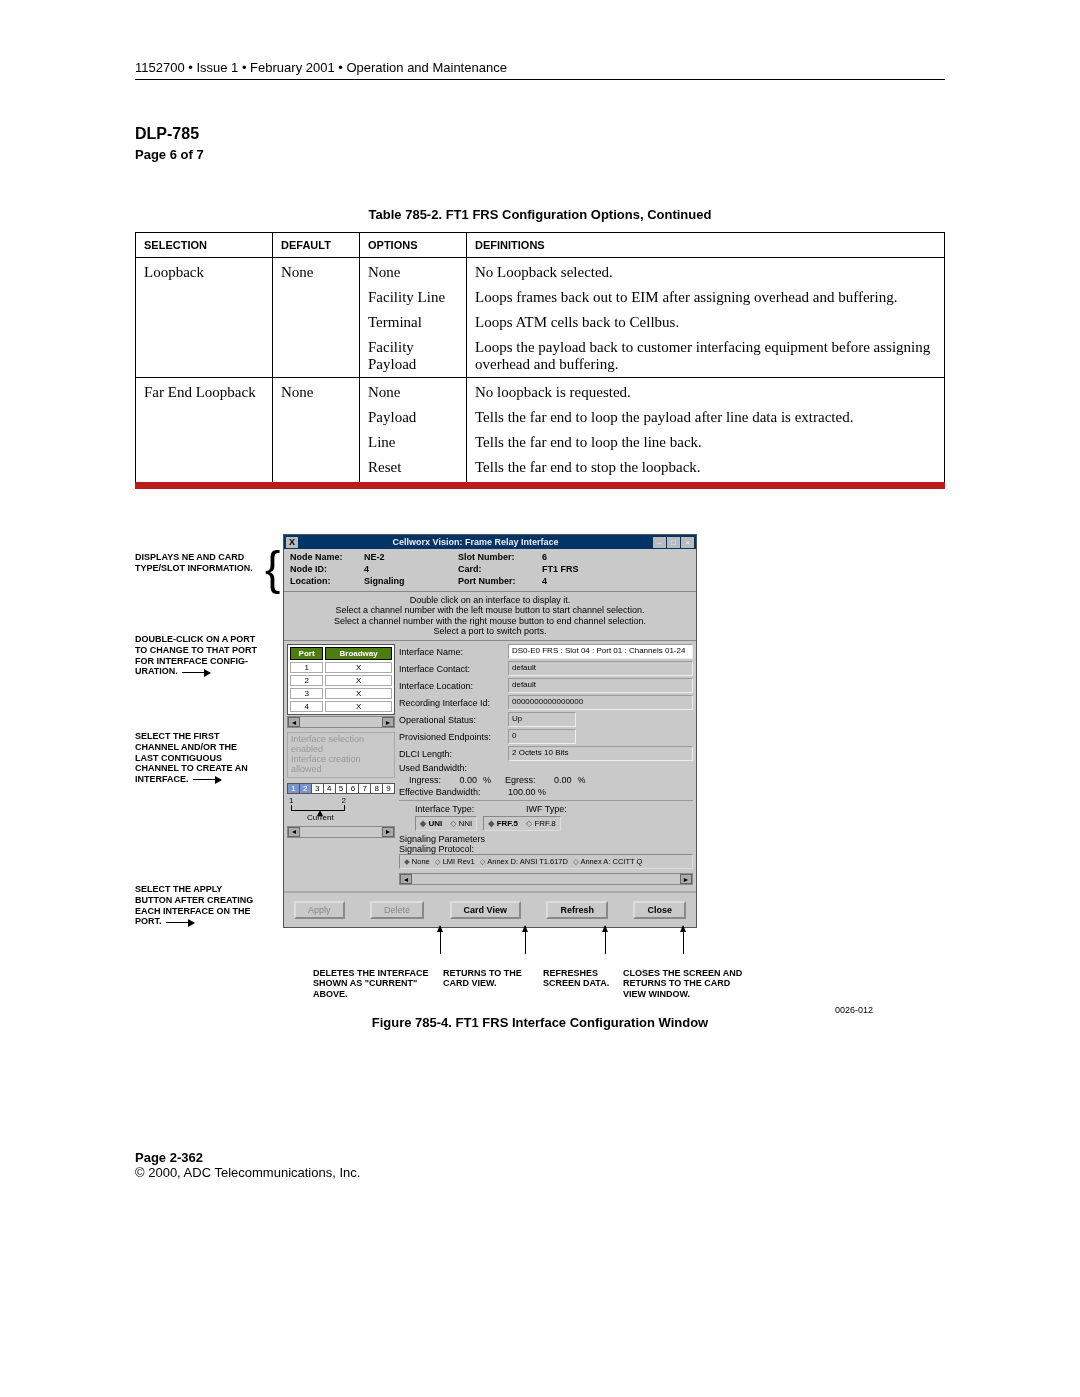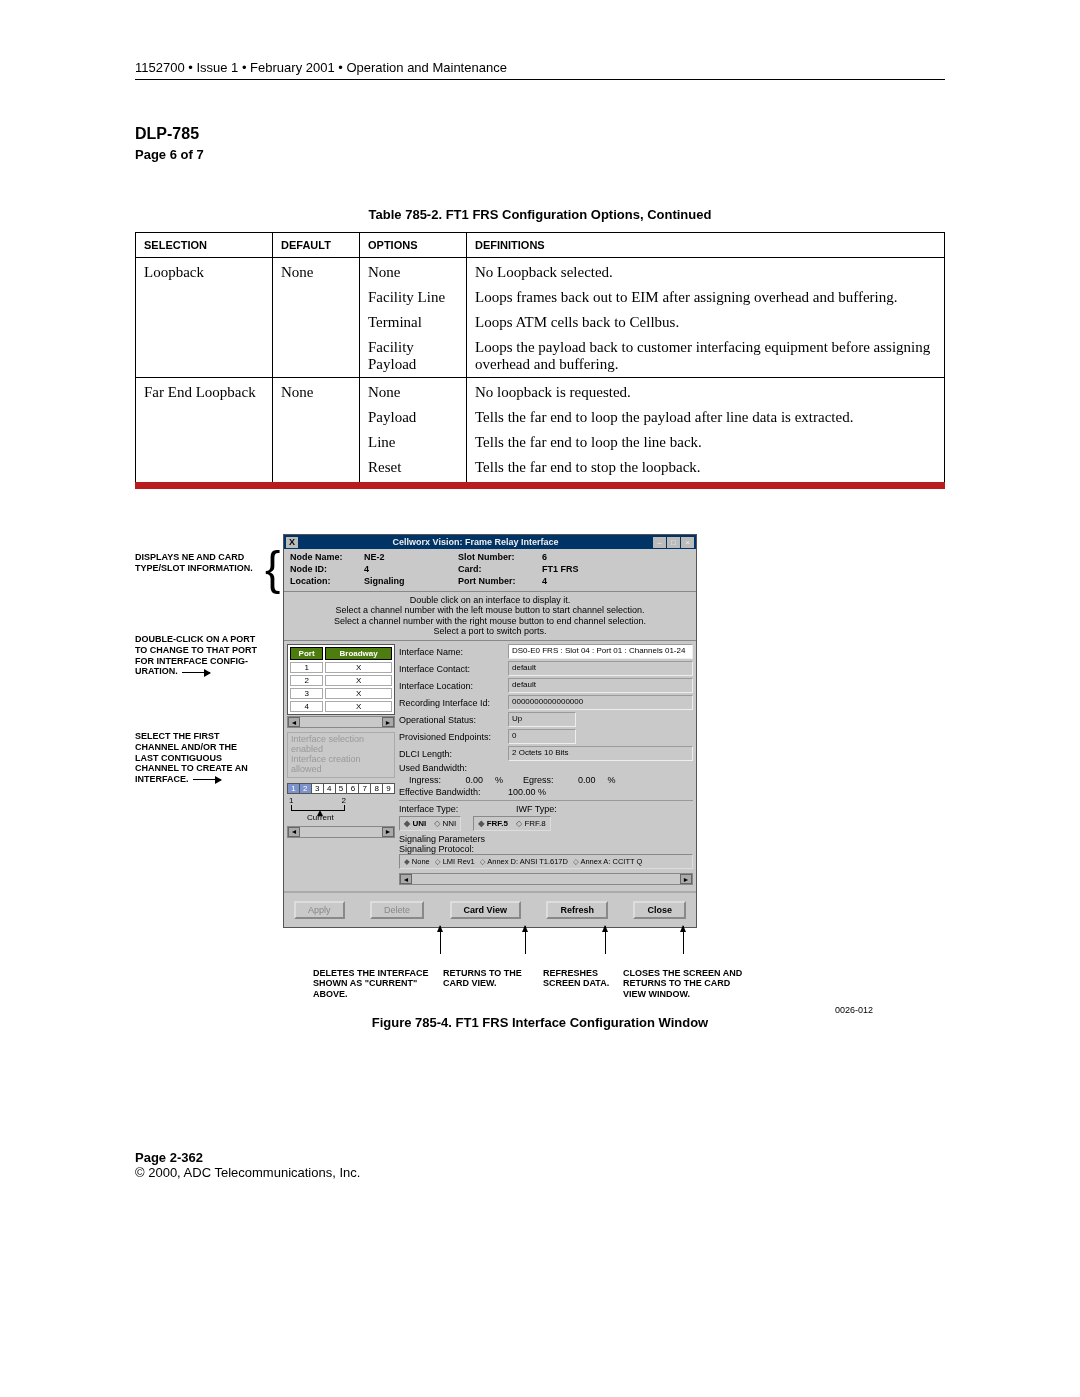--- a/index.html
+++ b/index.html
@@ -164,21 +164,21 @@
   .chdiag .nums{display:flex;gap:48px;}
   .chdiag .arrowline{position:relative;width:58px;height:8px;}
   .chdiag .arrowline::before{content:"";position:absolute;border-left:1px solid #000;border-right:1px solid #000;border-bottom:1px solid #000;top:0;left:2px;right:2px;height:5px;}
   .chdiag .arrup{position:absolute;left:28px;top:5px;border-bottom:6px solid #000;border-left:3px solid transparent;border-right:3px solid transparent;}
 
   .rightcol{flex:1;}
   .frow{display:flex;align-items:center;margin-bottom:2px;gap:4px;}
   .frow label{width:105px;}
   .fld{flex:1;border:1px inset #eee;background:#c9c9c9;padding:1px 3px;height:11px;font-size:8px;overflow:hidden;white-space:nowrap;}
   .fld.white{background:#fff;}
-  .subrow{display:flex;gap:12px;align-items:center;margin:2px 0;}
+  .subrow{display:flex;gap:6px;align-items:center;margin:2px 16px;}
   .radiogroup{border:1px inset #ddd;padding:2px 4px;display:flex;gap:8px;font-size:8px;}
   .radiogroup span::before{content:"◇ ";color:#555;}
   .radiogroup span.sel::before{content:"◆ ";}
   .hr-inner{border-top:1px solid #999;margin:3px 0;}
 
   .btnbar{display:flex;justify-content:space-between;padding:8px 10px;border-top:2px solid #aaa;margin-top:6px;}
   .btn{border:2px outset #ddd;background:#c9c9c9;padding:2px 12px;font-size:9px;}
   .btn.disabled{color:#888;}
   .btn.bold{font-weight:bold;}
 
@@ -275,20 +275,23 @@
   </table>
 
   <div class="figwrap">
     <div class="callouts" style="height:400px;">
       <div class="cg" style="top:18px;">DISPLAYS NE AND CARD TYPE/SLOT INFORMATION.</div>
       <div class="cg" style="top:100px;">
         <span>DOUBLE-CLICK ON A PORT TO CHANGE TO THAT PORT FOR INTERFACE CONFIG-URATION.</span><span class="arrow-r"></span>
       </div>
       <div class="cg" style="top:197px;">
         <span>SELECT THE FIRST CHANNEL AND/OR THE LAST CONTIGUOUS CHANNEL TO CREATE AN INTERFACE.</span><span class="arrow-r"></span>
+      </div>
+      <div class="cg" style="top:350px;">
+        <span>SELECT THE APPLY BUTTON AFTER CREATING EACH INTERFACE ON THE PORT.</span><span class="arrow-r"></span>
       </div>
     </div>
 
     <div style="position:relative;">
       <div class="brace" style="left:-18px;">{</div>
 
     <div class="window">
       <div class="titlebar">
         <span class="x">X</span>
         <span class="title">Cellworx Vision: Frame Relay Interface</span>

